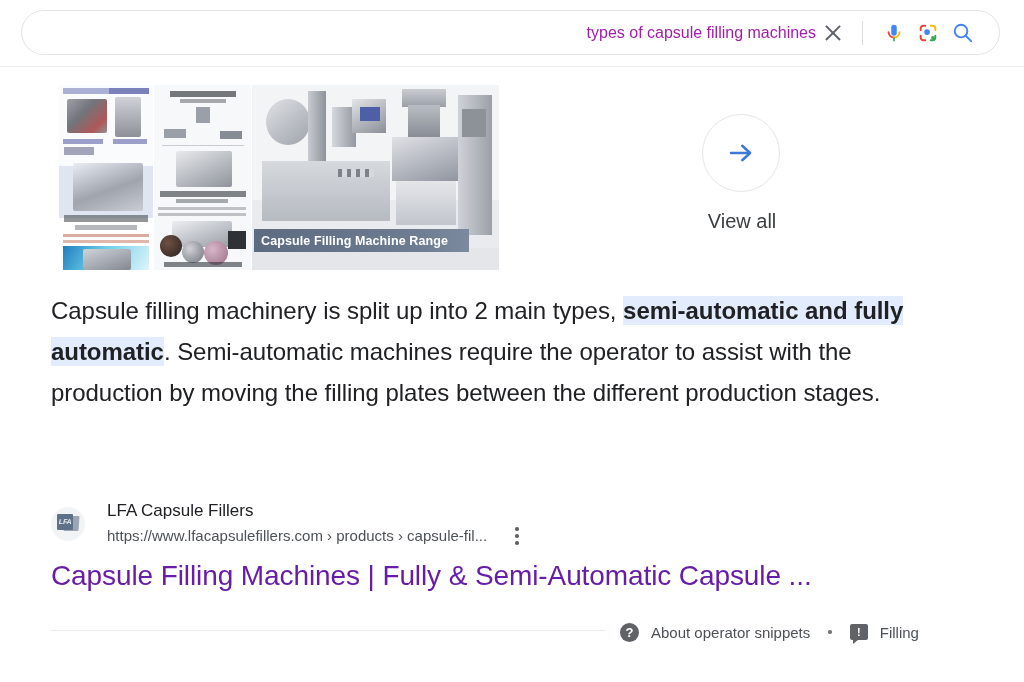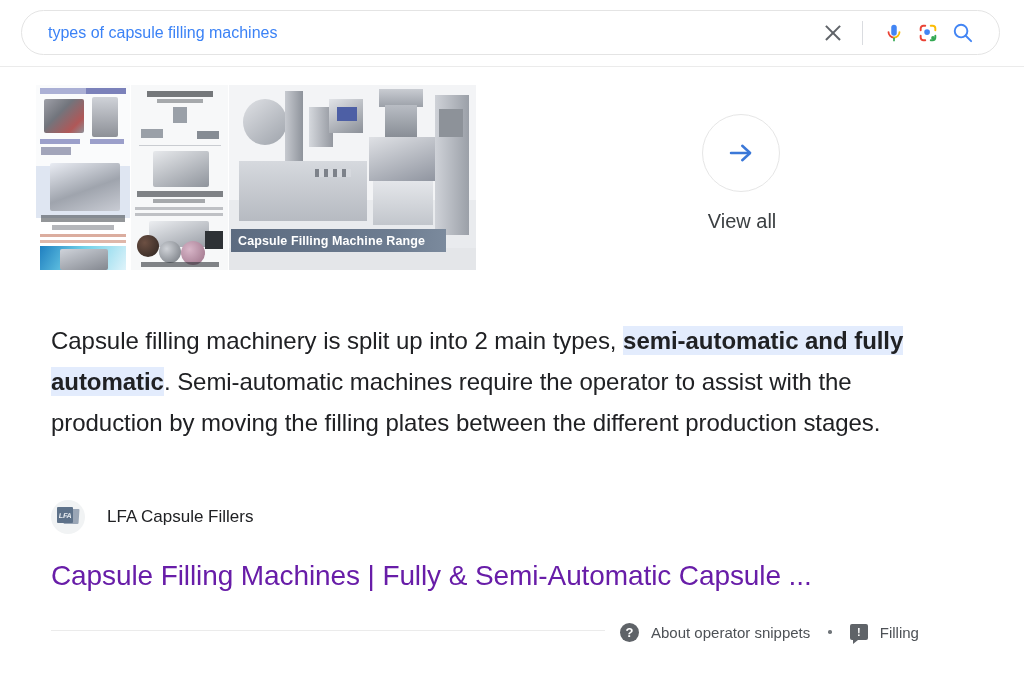--- a/index.html
+++ b/index.html
@@ -38,26 +38,27 @@
     background: #ffffff;
     display: flex;
     align-items: center;
   }
   .search-input {
     border: 0;
     outline: 0;
     background: transparent;
     font-family: "Liberation Sans", sans-serif;
     font-size: 16px;
-    color: #3b82f6;
+    color: #a21caf;
     margin-left: 26px;
     flex: 1 1 auto;
     height: 30px;
     line-height: 30px;
     padding: 0;
+    text-align: right;
   }
   .search-actions {
     display: flex;
     align-items: center;
     margin-right: 20px;
     height: 100%;
   }
   .sa-btn {
     width: 34px;
     height: 34px;
@@ -83,21 +84,21 @@
     left: 0; top: 9px;
     width: 20px; height: 1.9px;
     background: #5f6368;
   }
   .clear-x::before { transform: rotate(45deg); }
   .clear-x::after  { transform: rotate(-45deg); }
 
   
   .images-strip {
     position: absolute;
-    left: 36px;
+    left: 59px;
     top: 85px;
     width: 444px;
     height: 185px;
     display: flex;
     gap: 1px;
   }
   .thumb {
     position: relative;
     overflow: hidden;
     background: #f1f1f1;
@@ -234,21 +235,21 @@
     margin-top: 18px;
     font-size: 20px;
     color: #3c4043;
     white-space: nowrap;
   }
 
   
   .snippet {
     position: absolute;
     left: 51px;
-    top: 320px;
+    top: 290px;
     width: 905px;
     font-size: 24px;
     line-height: 41px;
     color: #202124;
     letter-spacing: -.05px;
   }
   .snippet b.hl {
     font-weight: bold;
     background: #e3ecfd;
     padding: 1px 0;
@@ -549,20 +550,28 @@
   <div class="favicon">
     <div class="favicon-stack">
       <div class="favicon-back"></div>
       <div class="favicon-front">
         <span>LFA</span>
       </div>
     </div>
   </div>
   <div class="source-text">
     <div class="source-name">LFA Capsule Fillers</div>
+    <div class="source-url-row">
+      <div class="source-url">https://www.lfacapsulefillers.com › products › capsule-fil...</div>
+      <div class="kebab">
+        <i></i>
+        <i></i>
+        <i></i>
+      </div>
+    </div>
   </div>
 </div>
 
 <a class="result-title" href="#">Capsule Filling Machines | Fully &amp; Semi-Automatic Capsule ...</a>
 
 <div class="footer-rule"></div>
 <div class="footer-actions">
   <div class="fa-item">
     <span class="help-icon">
       <span>?</span>

